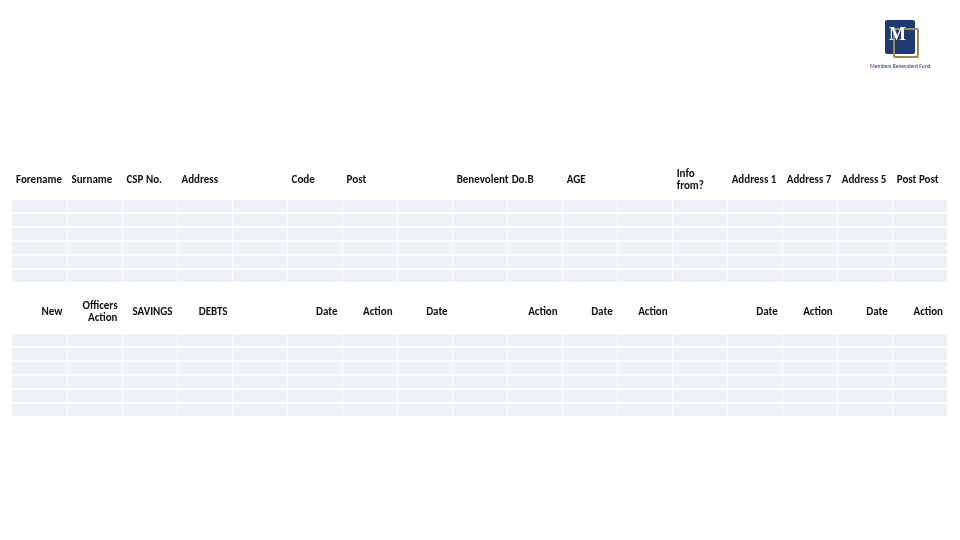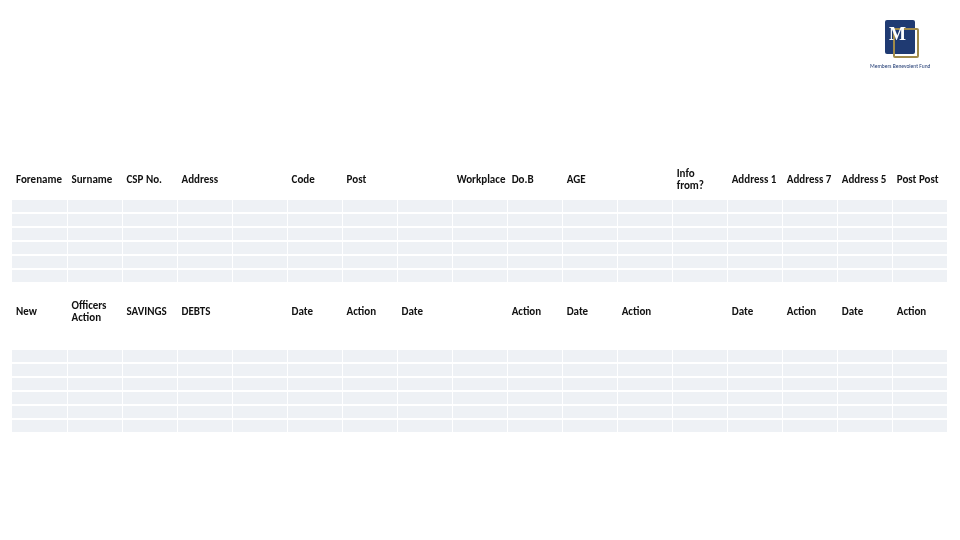--- a/index.html
+++ b/index.html
@@ -102,21 +102,22 @@
     background: #eef1f5;
     border-top: 2px solid #ffffff;
     border-right: 1px solid #ffffff;
   }
 
   .table2 {
     margin-top: 10px;
   }
   .table2 th {
     padding-top: 8px;
-    padding-bottom: 24px;
+    padding-bottom: 8px;
+    text-align: right;
   }
 </style>
 </head>
 <body>
 
 <div class="slide">
 
 
   <div class="logo">
     <div class="logo-box">
@@ -133,21 +134,21 @@
       <thead>
         <tr>
           <th>Forename</th>
           <th>Surname</th>
           <th>CSP No.</th>
           <th>Address</th>
           <th></th>
           <th>Code</th>
           <th>Post</th>
           <th></th>
-          <th>Workplace</th>
+          <th>Benevolent</th>
           <th>Do.B</th>
           <th>AGE</th>
           <th></th>
           <th>Info from?</th>
           <th>Address 1</th>
           <th>Address 7</th>
           <th>Address 5</th>
           <th>Post Post</th>
         </tr>
       </thead>

